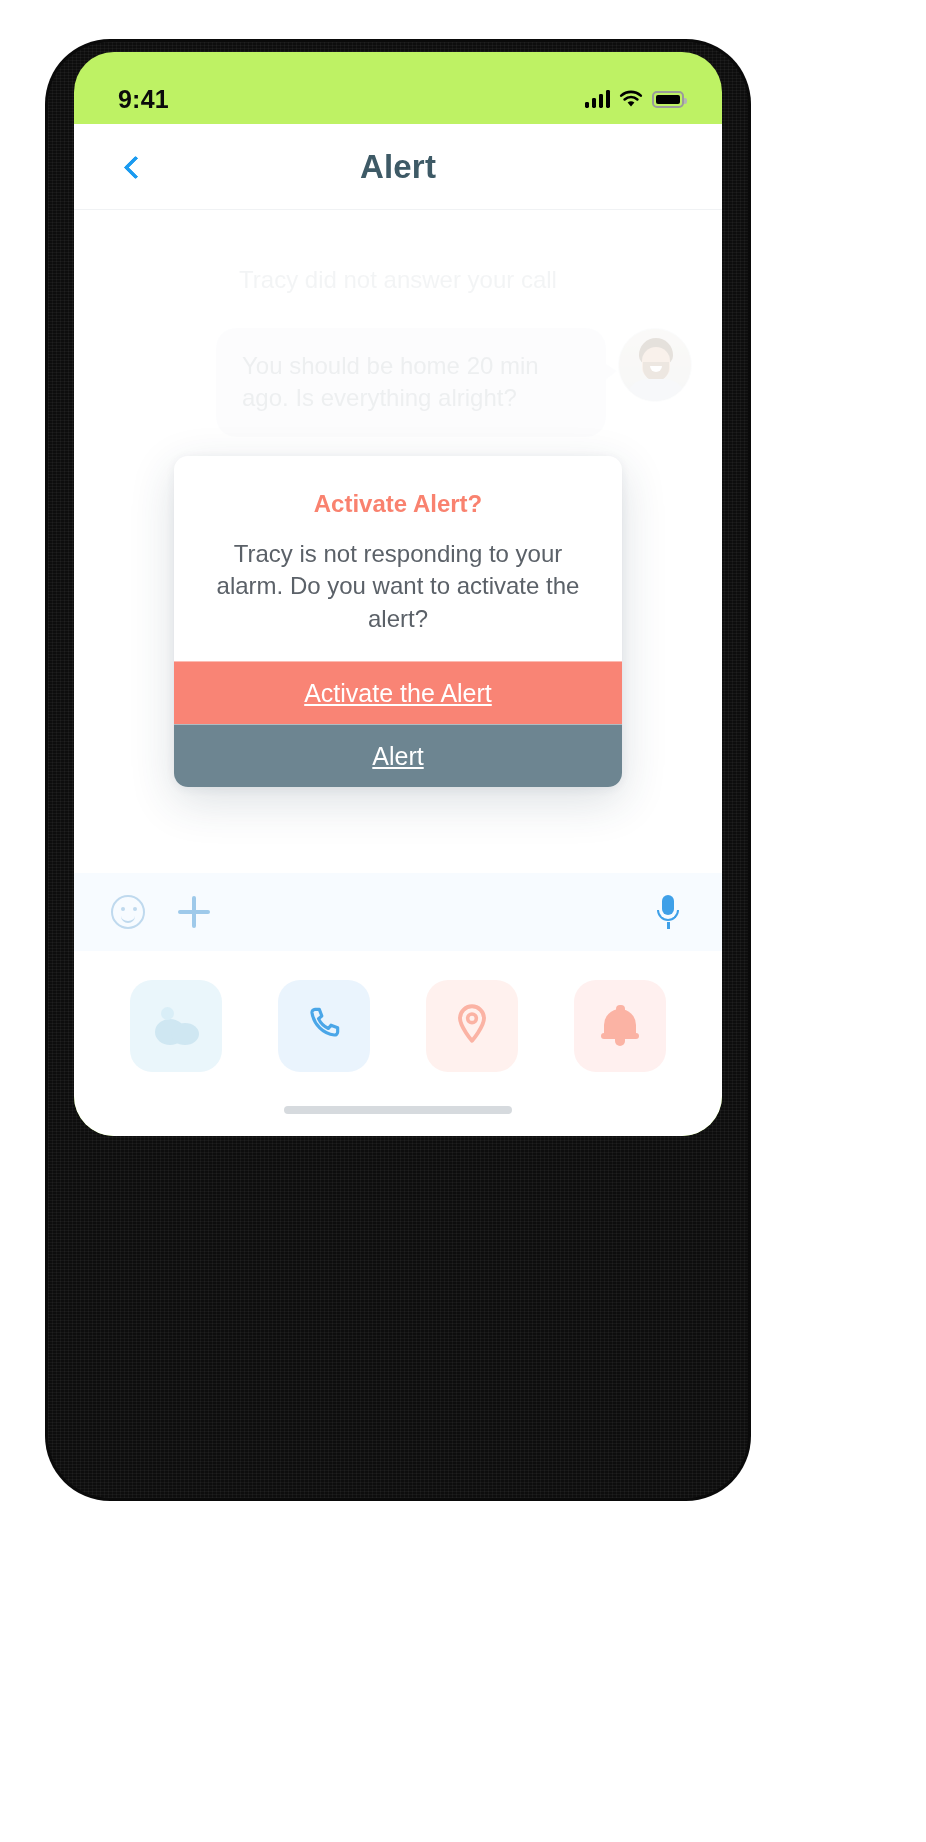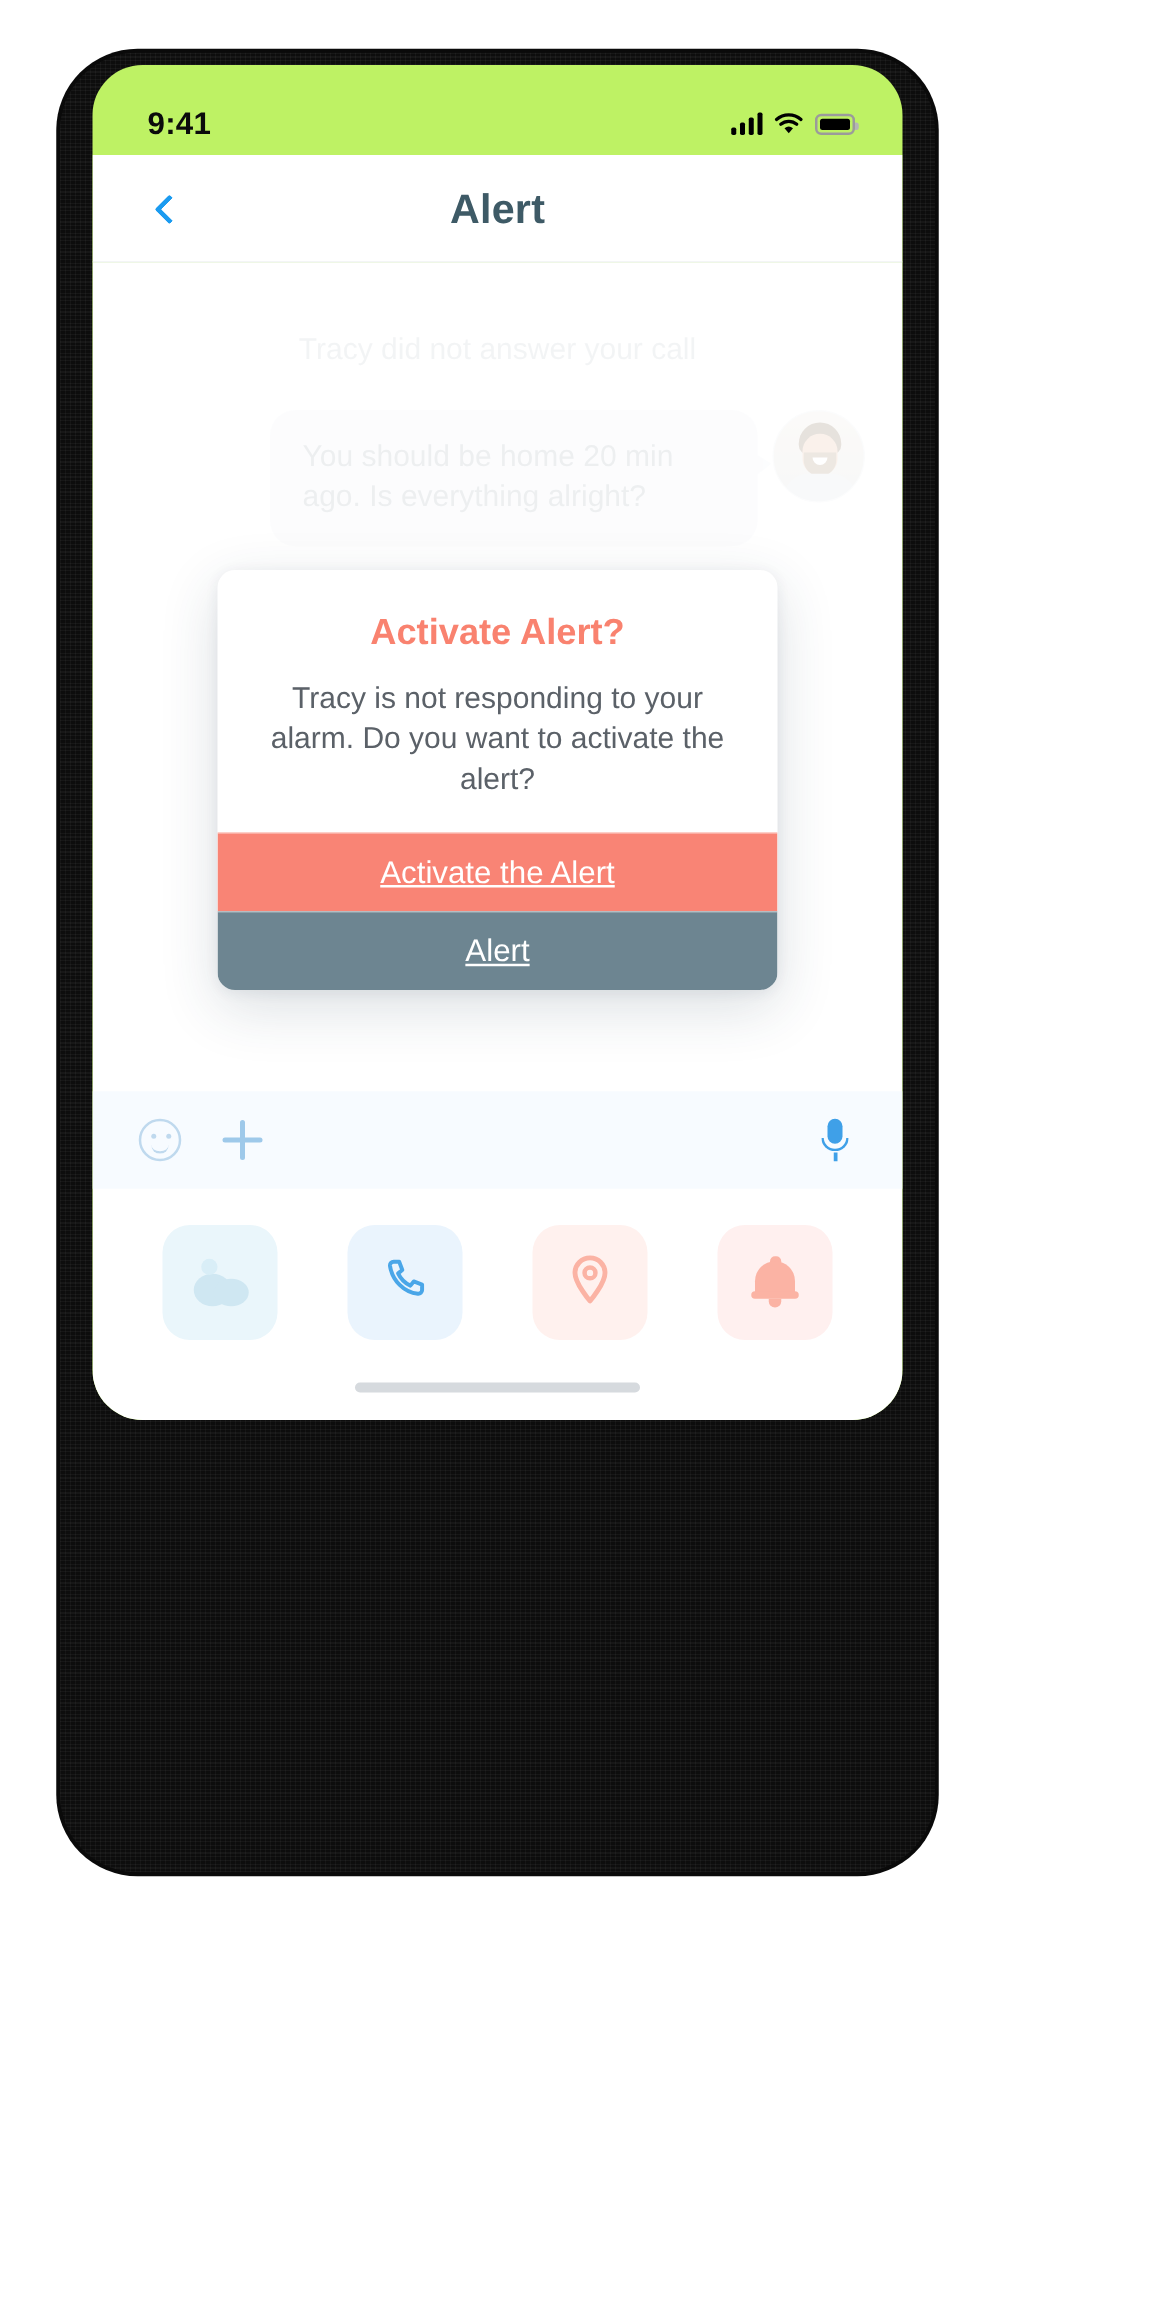--- a/index.html
+++ b/index.html
@@ -130,21 +130,21 @@
   
   .modal {
     position:absolute; left: 100px; top: 404px;
     width: 448px;
     background:#fff; border-radius: 14px;
     box-shadow: 0 14px 46px rgba(40,60,80,.16), 0 2px 10px rgba(40,60,80,.07);
     overflow:hidden; z-index: 20;
   }
   .modal-head { padding: 34px 26px 26px; text-align:center; }
   .modal-title {
-    font-size: 29px; font-weight: 700; color: #f9826f; margin-bottom: 20px;
+    font-size: 24px; font-weight: 700; color: #f9826f; margin-bottom: 20px;
   }
   .modal-text {
     font-size: 24px; line-height: 1.35; color: #5b6168;
   }
   .modal-actions { display:flex; flex-direction:column; }
   .mbtn {
     height: 63px; display:flex; align-items:center; justify-content:center;
     font-size: 25px; color:#ffffff; cursor:pointer;
     border-top: 1px solid rgba(255,255,255,.45);
     text-decoration: underline;

